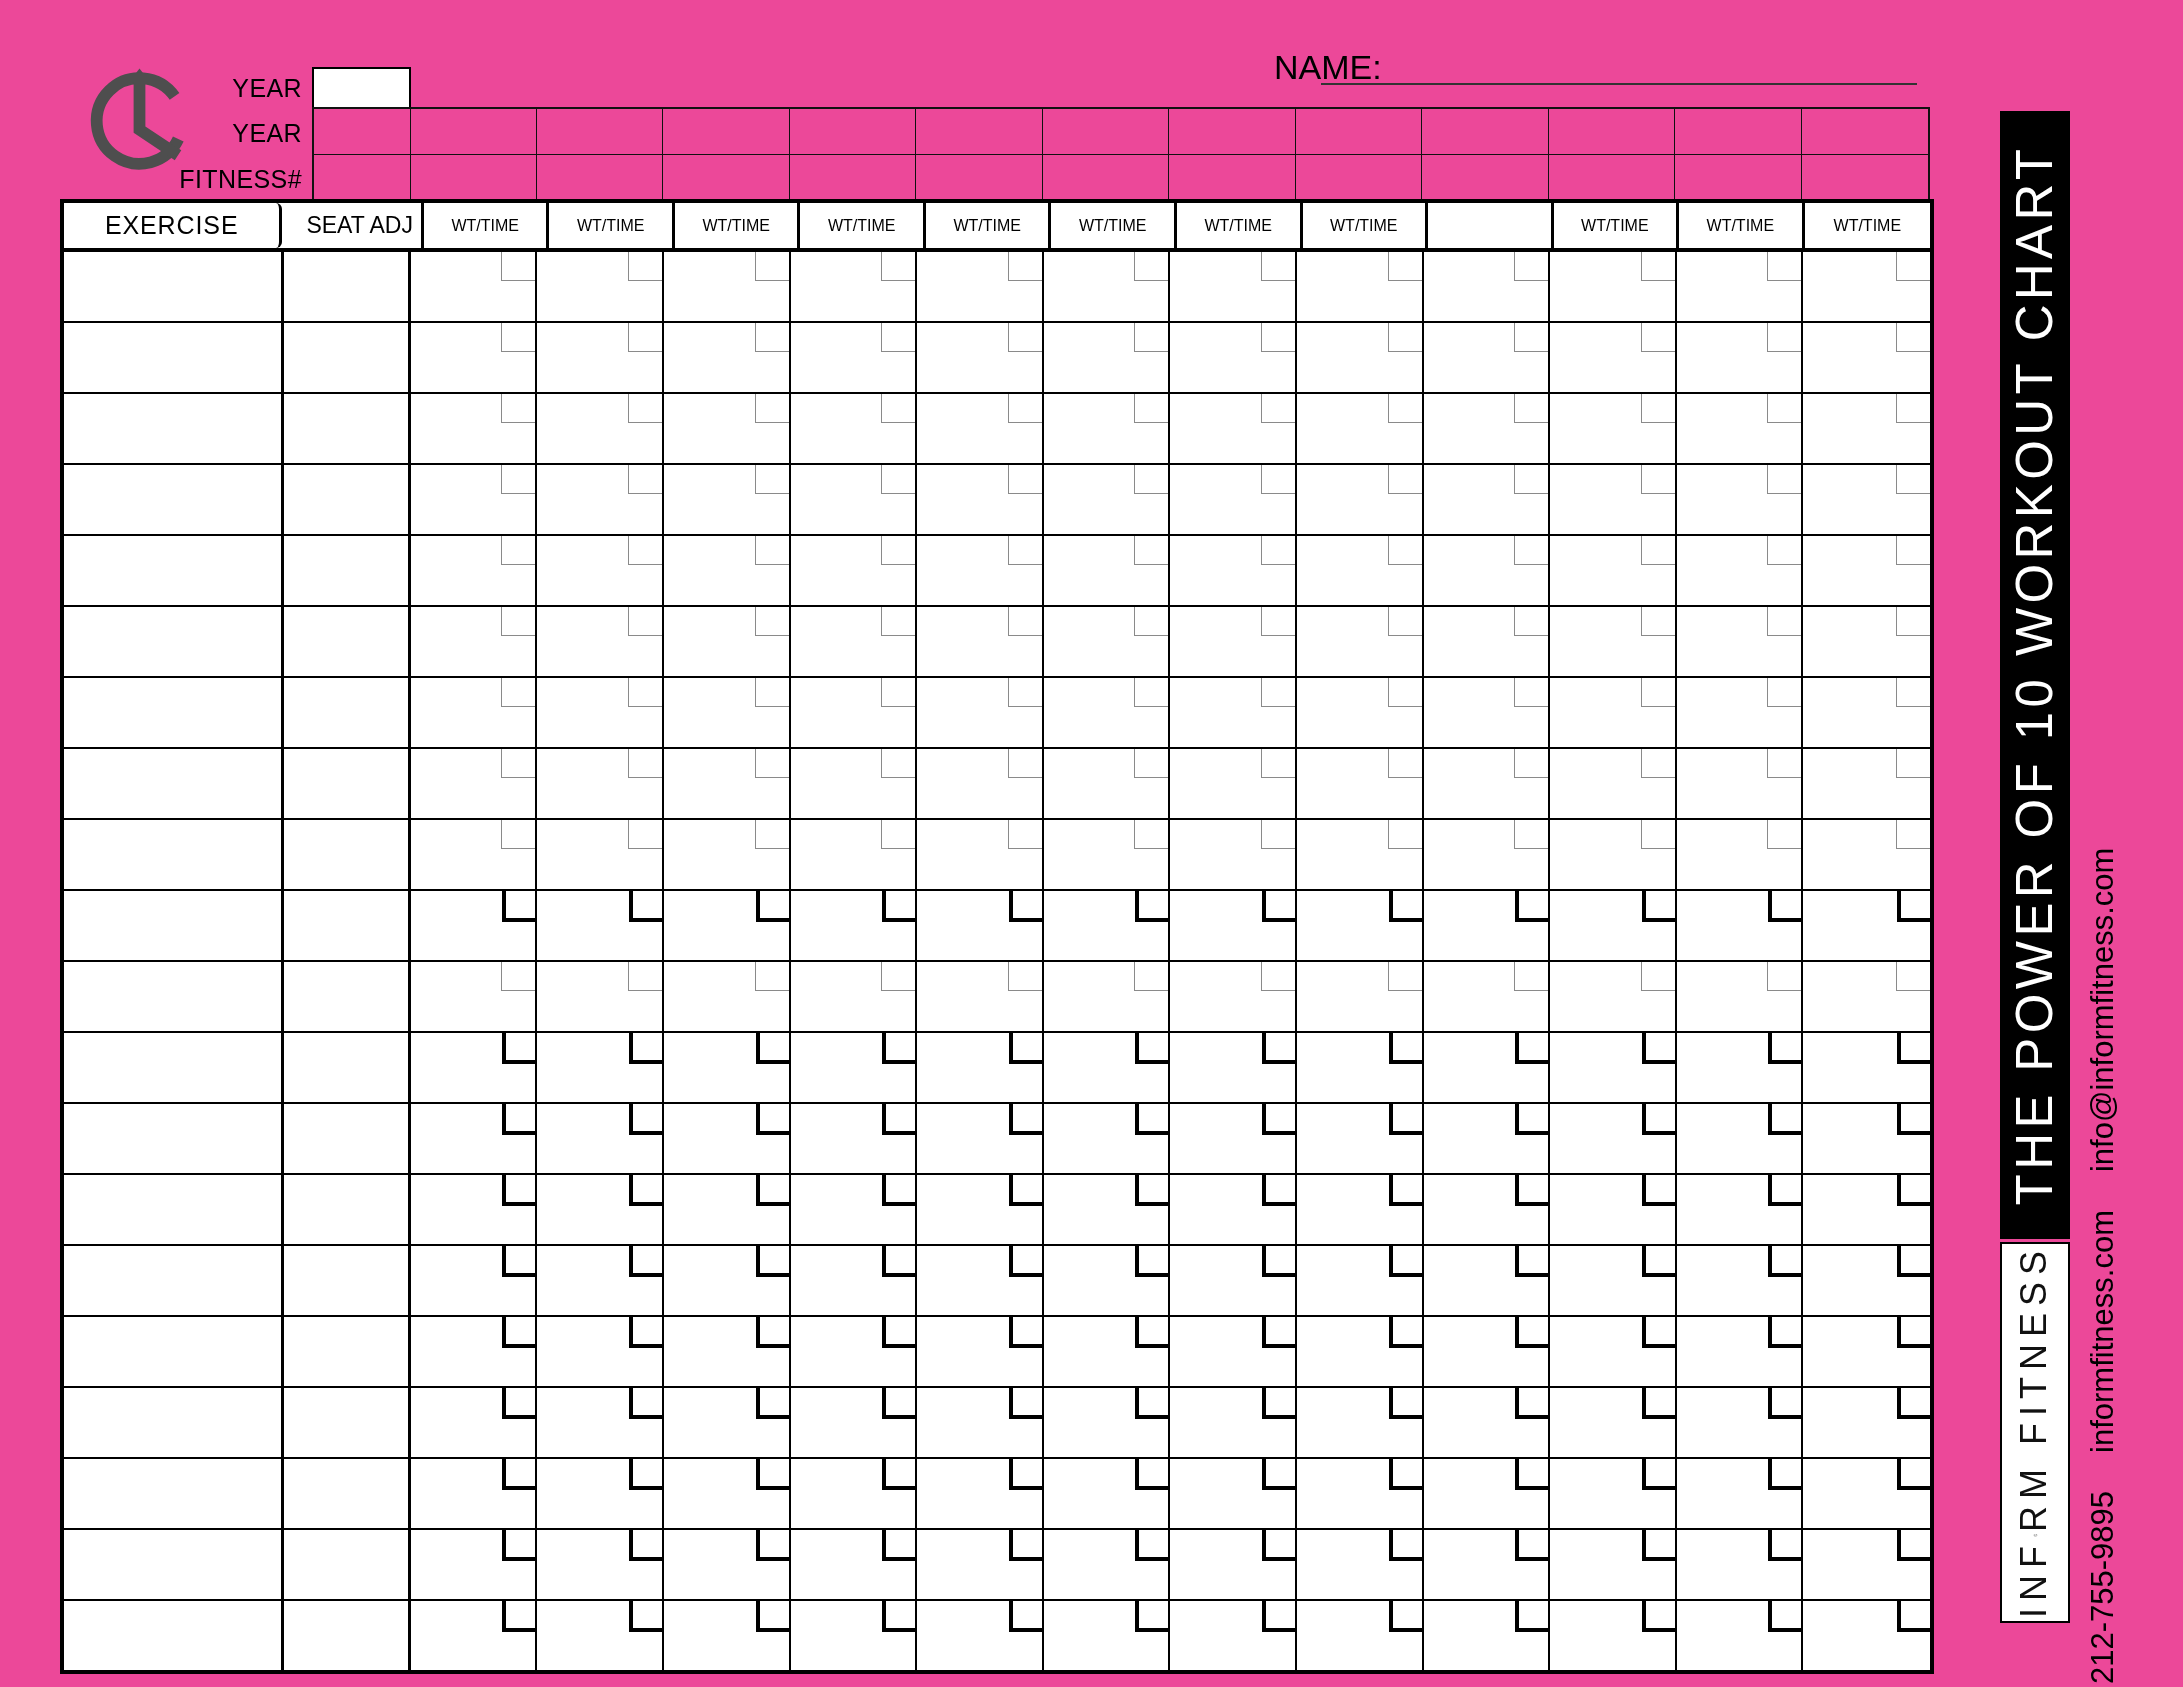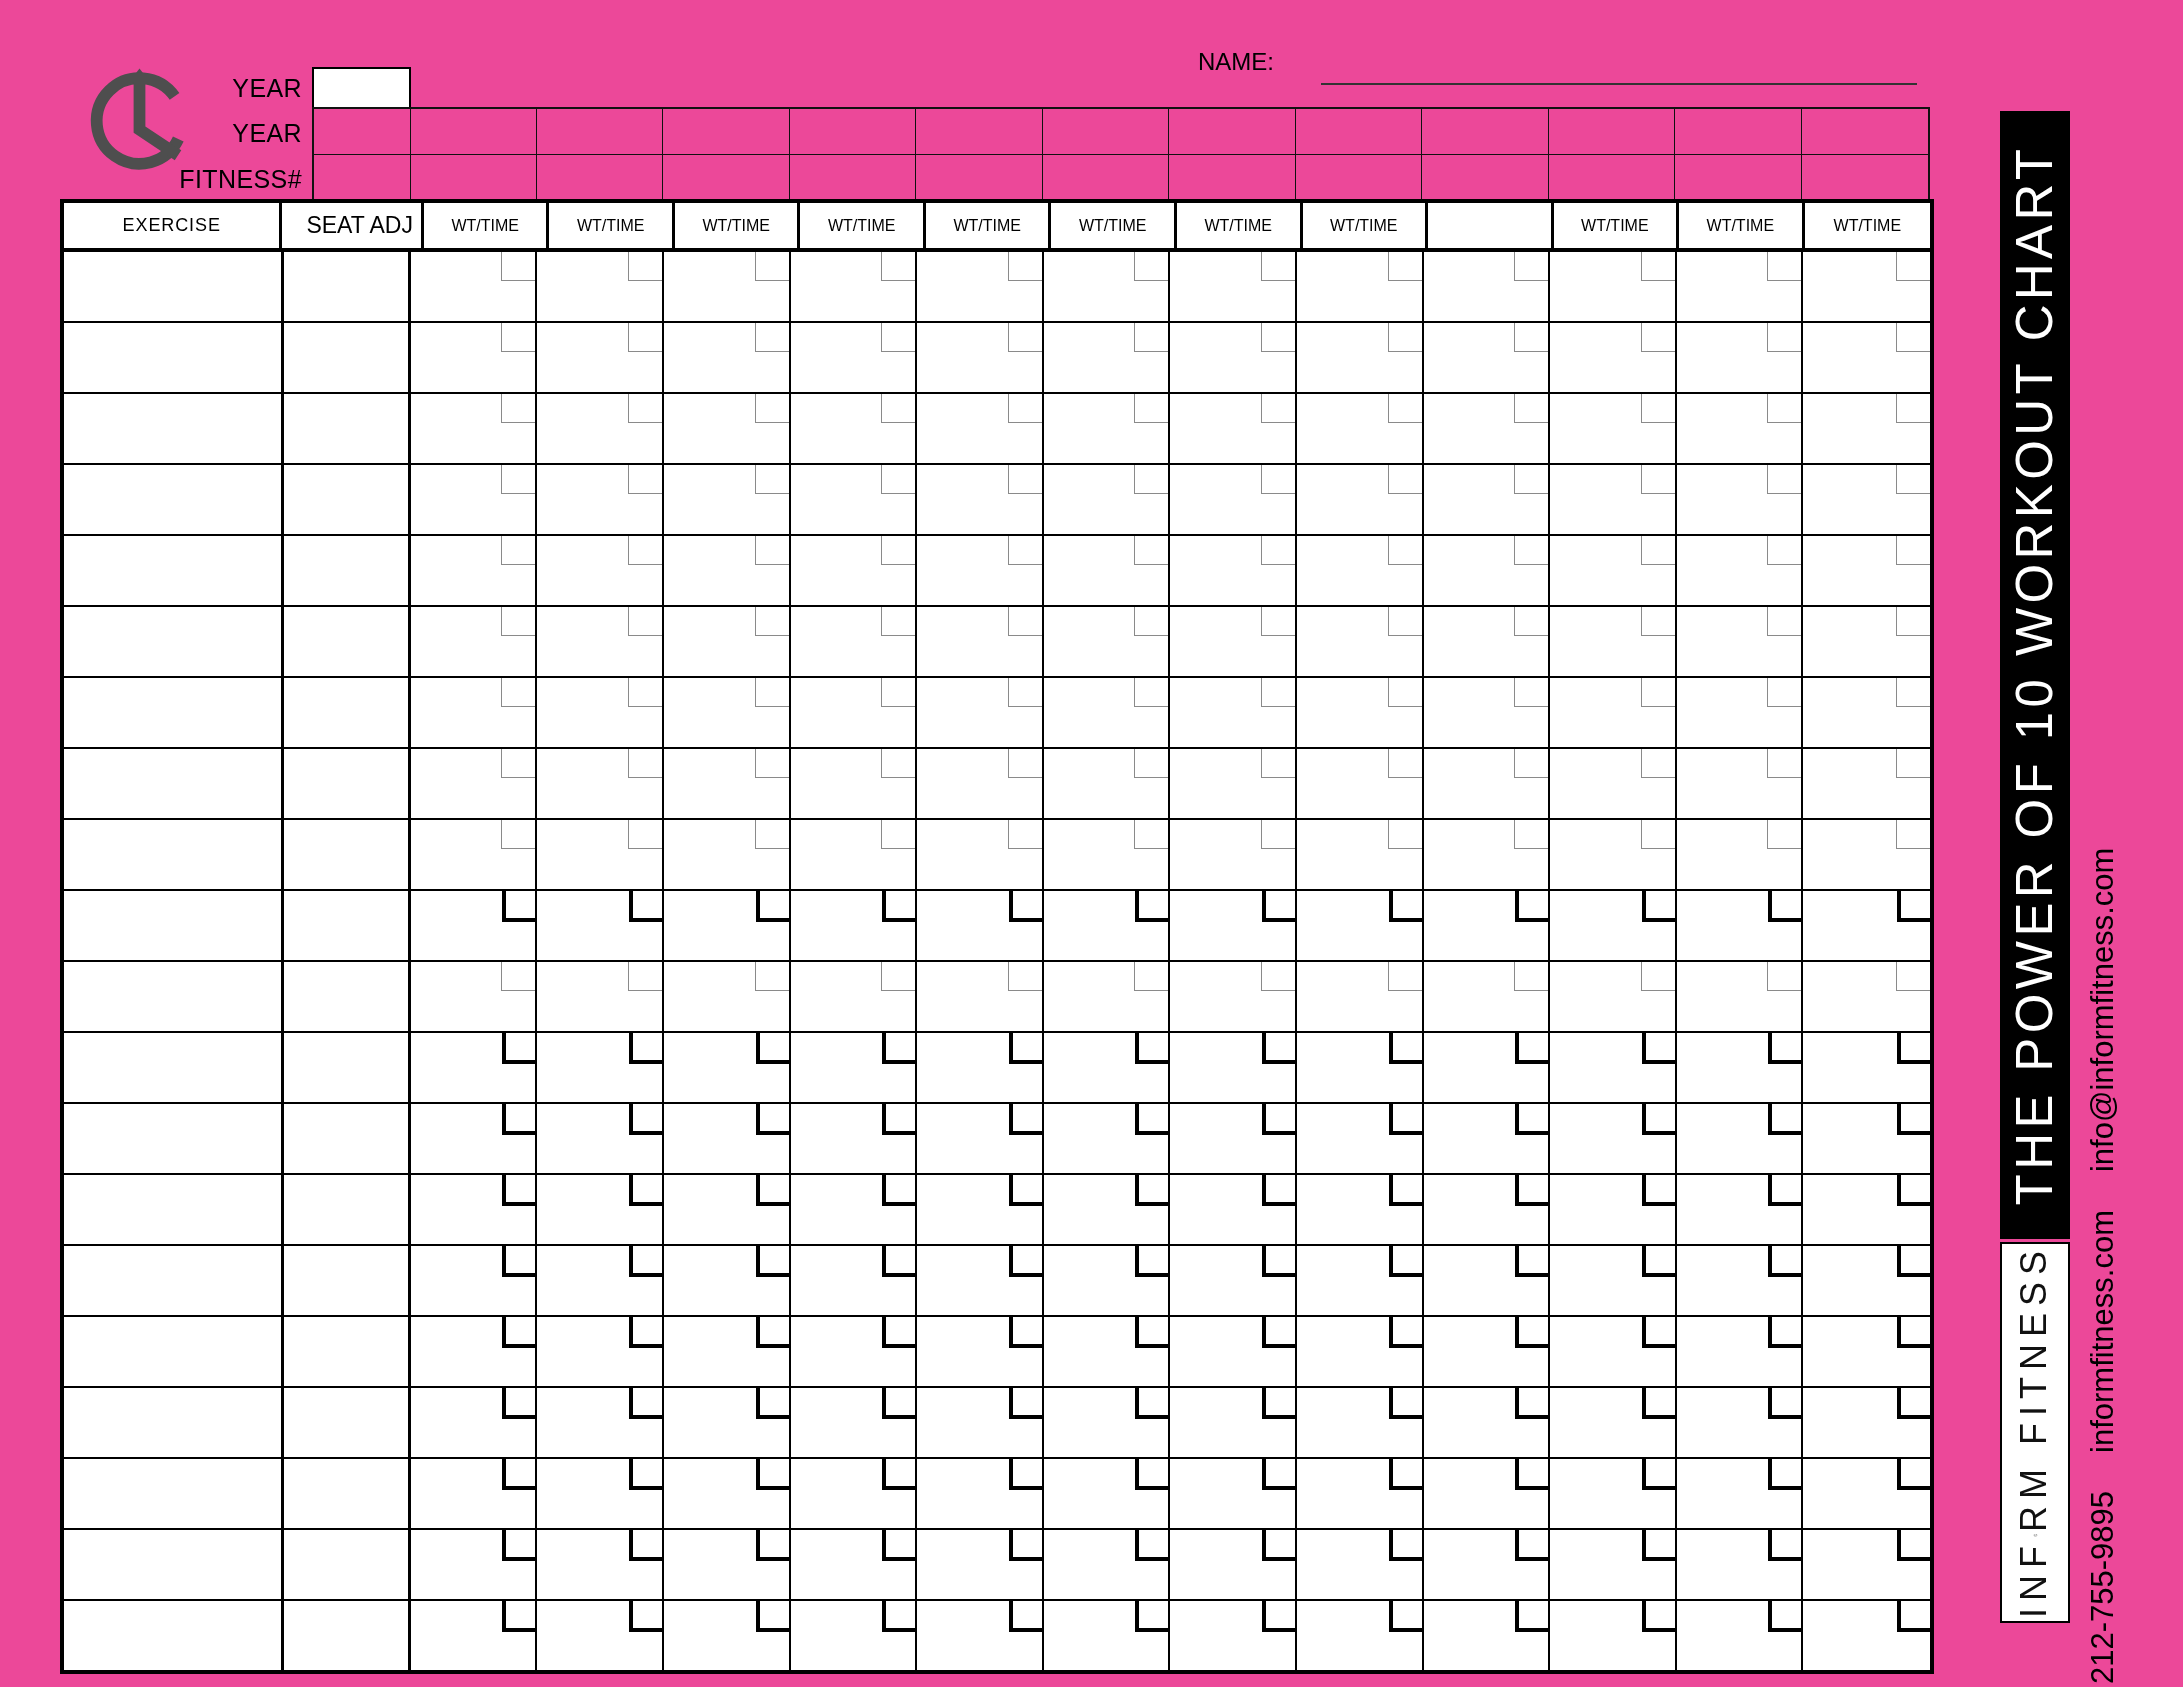--- a/index.html
+++ b/index.html
@@ -24,32 +24,32 @@
   .topgrid{position:absolute;left:312px;top:107px;width:1618px;height:94px;
            border:2.6px solid #111;box-sizing:border-box;}
   .toprow{display:flex;height:44px;}
   .toprow.first{border-bottom:1.7px solid #111;height:45px;}
   .topcell{box-sizing:border-box;border-right:1.7px solid #111;height:100%;}
   .topcell.c0{width:97px;}
   .topcell.cn{width:127px;}
   .topcell:last-child{border-right:none;}
 
   
-  .namelabel{position:absolute;left:1198px;top:48px;font-size:24px;}
+  .namelabel{position:absolute;left:1274px;top:48px;font-size:34px;}
   .nameline{position:absolute;left:1321px;top:83px;width:596px;height:0;
             border-top:2.6px solid #333;}
 
   
   .maintable{position:absolute;left:60px;top:199px;width:1874px;
              border:4.4px solid #000;box-sizing:border-box;background:#fff;}
   .hrow{display:flex;height:45px;border-bottom:4.4px solid #000;}
   .hcell{box-sizing:border-box;border-right:3.5px solid #000;display:flex;
          align-items:center;justify-content:center;white-space:nowrap;}
   .hcell:last-child{border-right:none;}
-  .hcell.exh{width:221px;font-size:18px;letter-spacing:0.9px;}
+  .hcell.exh{width:221px;font-size:25px;letter-spacing:0.9px;border-radius:6px;}
   .hcell.sah{width:127px;font-size:23px;margin-left:16px;}
   .hcell.wt{width:127px;font-size:16px;}
   .trow{display:flex;height:69px;border-bottom:2.6px solid #000;}
   .trow.last{border-bottom:none;}
   .dcell{box-sizing:border-box;border-right:2.6px solid #000;position:relative;height:100%;}
   .dcell:last-child{border-right:none;}
   .dcell.excell{width:221px;border-right:3.5px solid #000;}
   .dcell.sacell{width:127px;border-right:3.5px solid #000;}
   .dcell.wt{width:127px;}
   .tab{position:absolute;top:0;right:0;box-sizing:border-box;}

